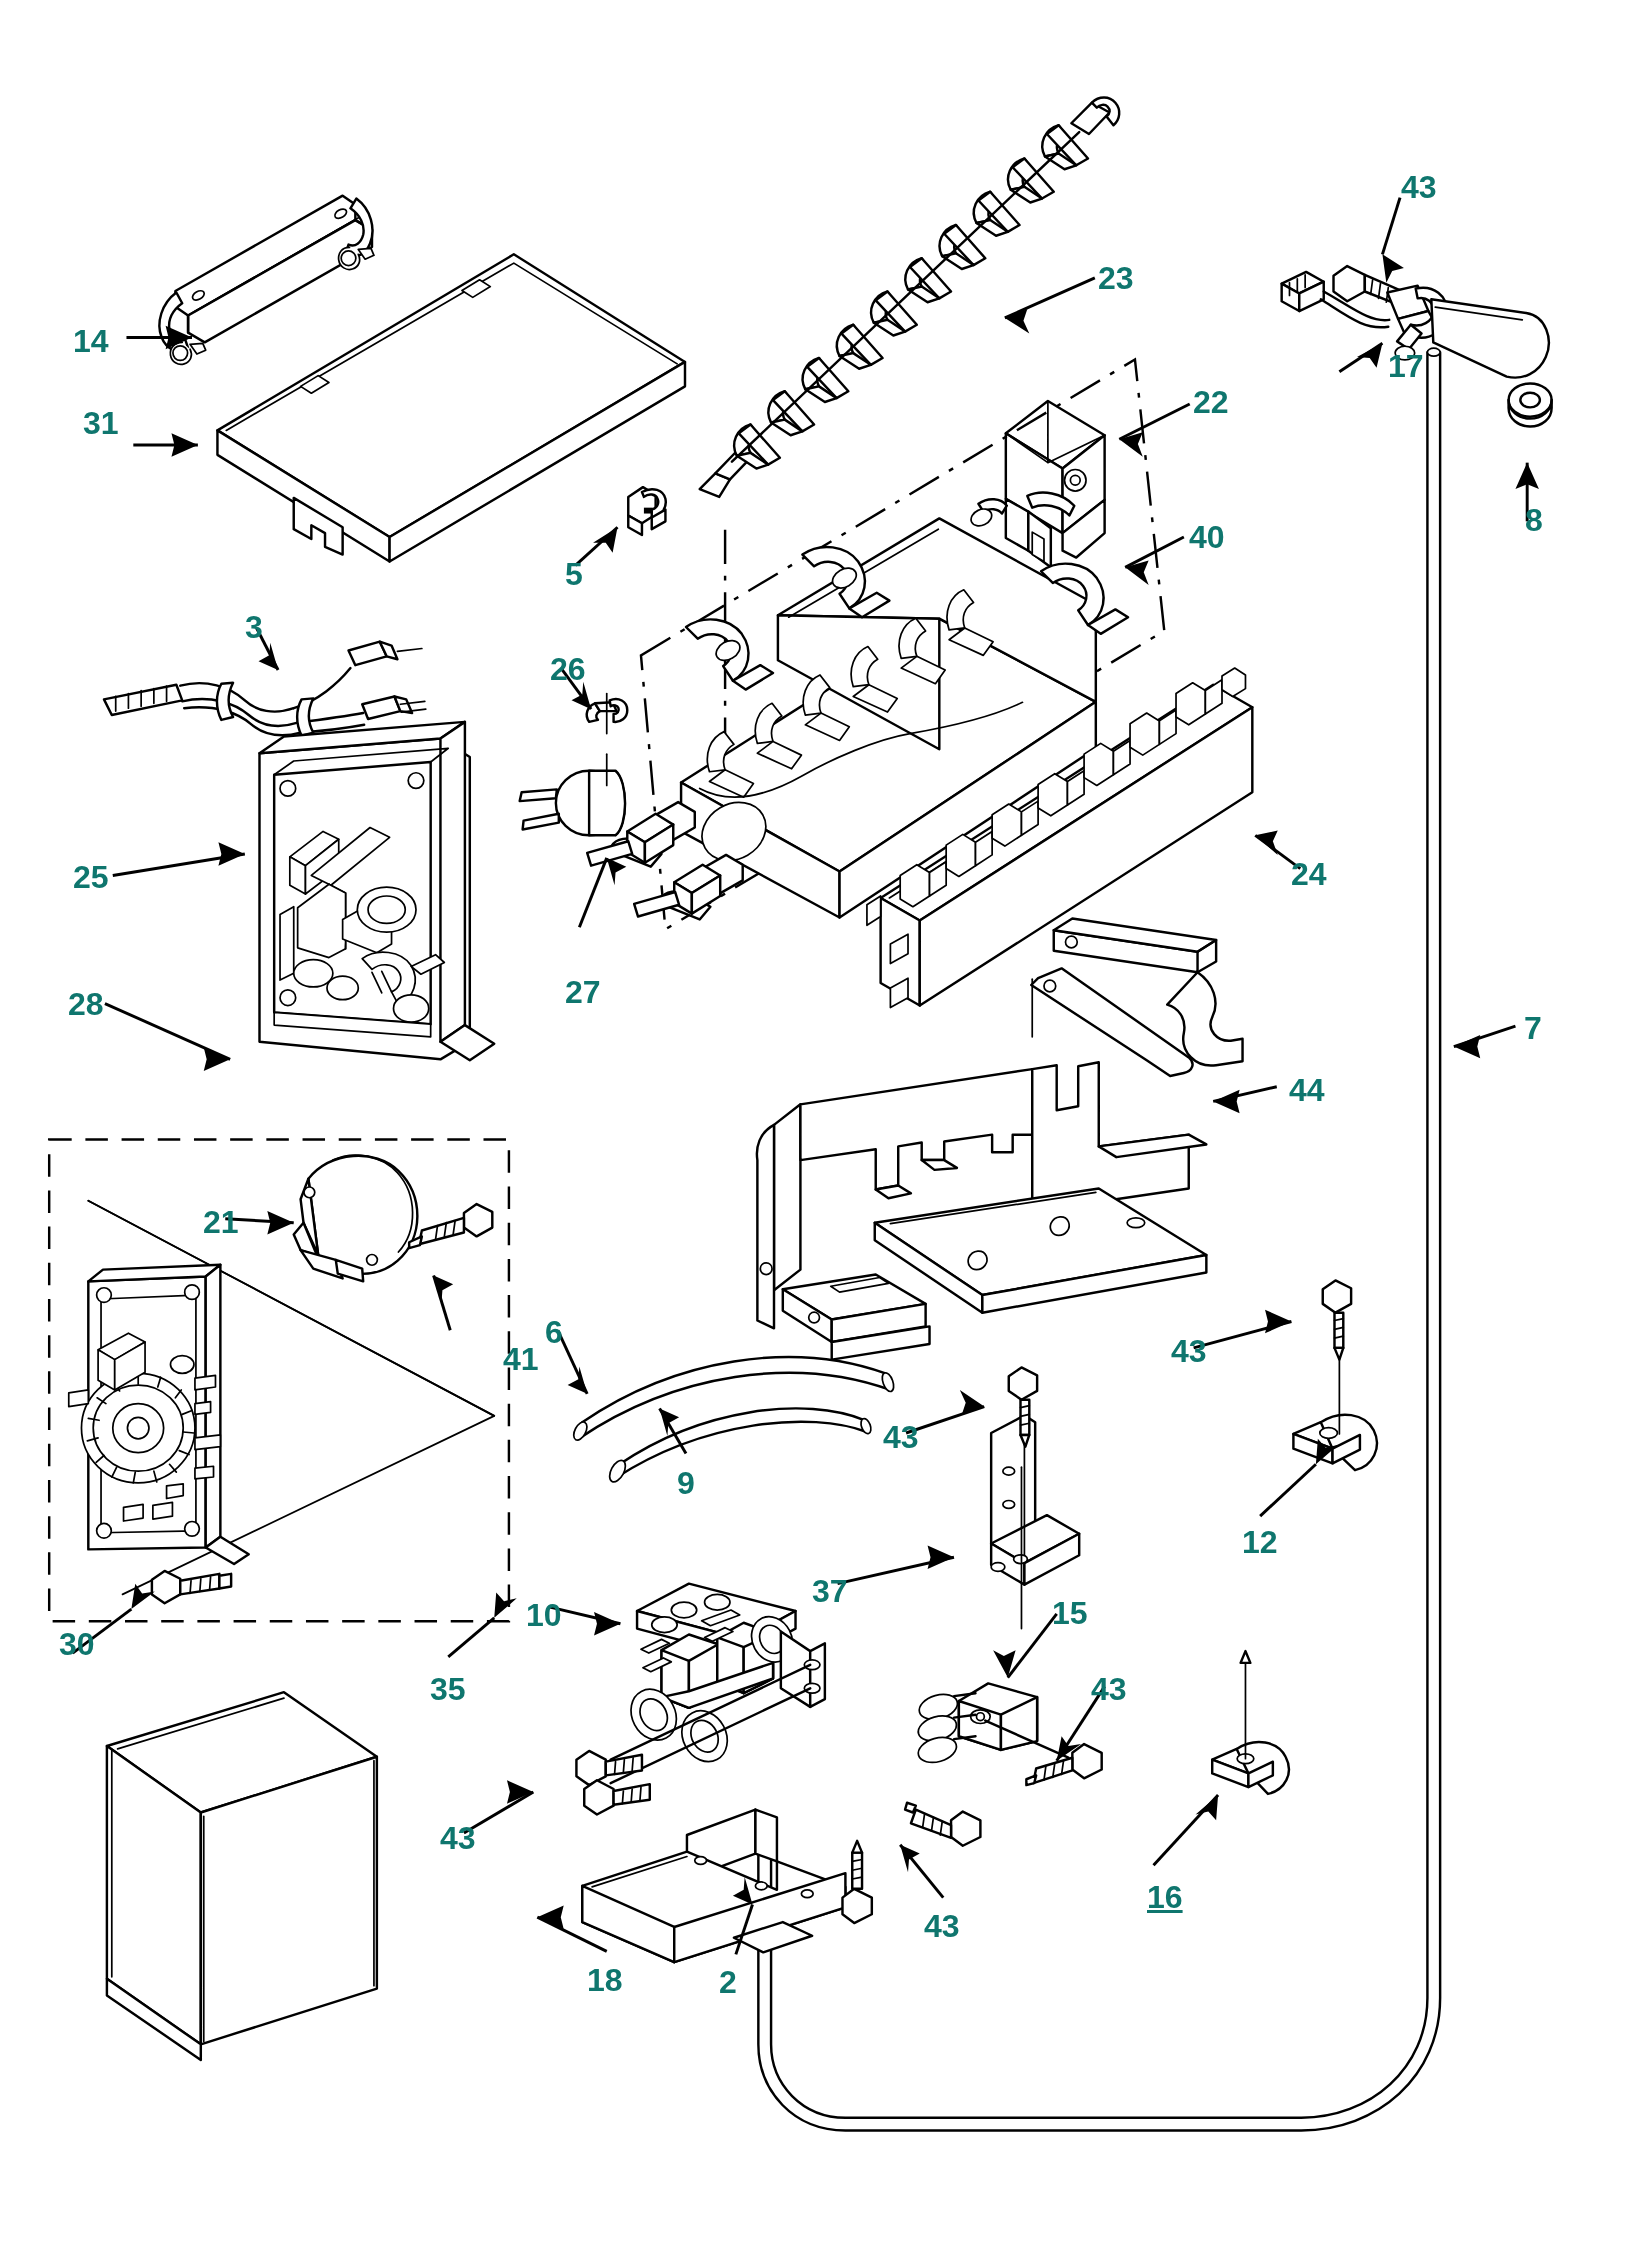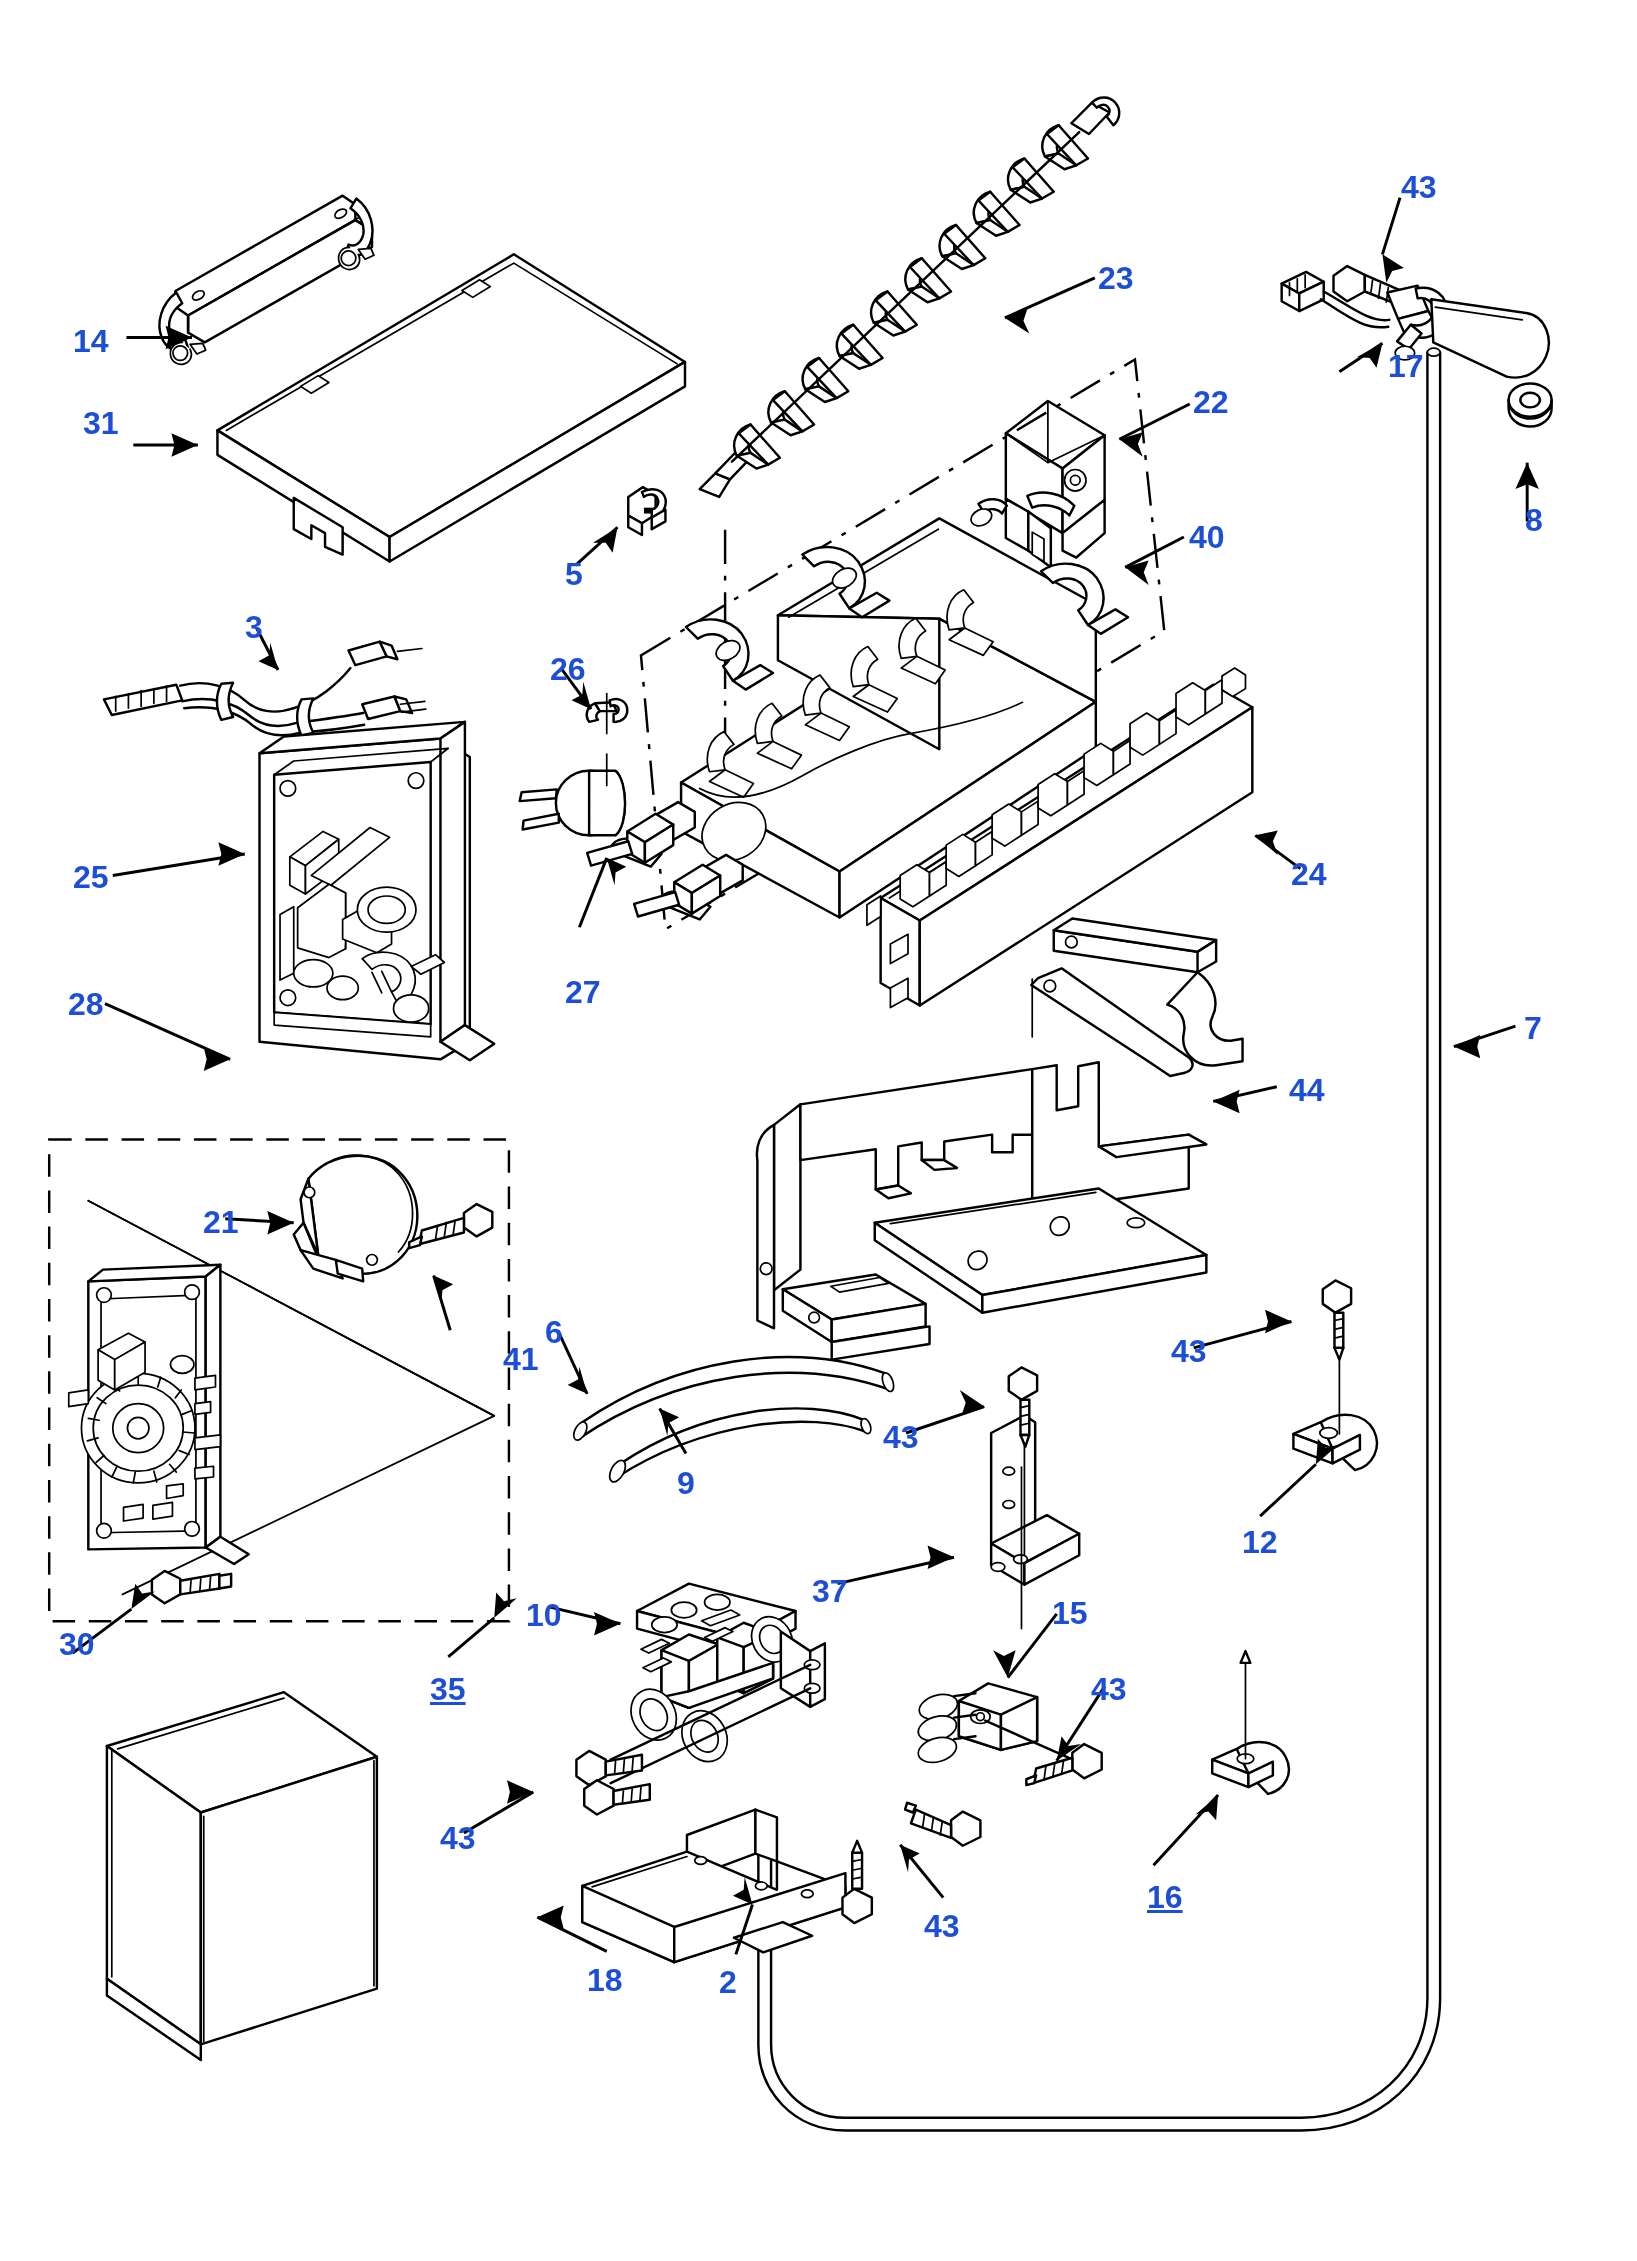--- a/index.html
+++ b/index.html
@@ -10,21 +10,21 @@
     width:1638px;
     height:2261px;
     background:#ffffff;
     overflow:hidden;
   }
   #diagram{position:absolute;left:0;top:0;width:1638px;height:2261px;}
   .callout{
     position:absolute;
     font-family:"Liberation Sans",sans-serif;
     font-weight:700;
-    color:#1d4ed8;
+    color:#0f766e;
     line-height:1;
     white-space:nowrap;
     -webkit-user-select:none;
     user-select:none;
   }
   .c-lg{font-size:32px;}
   svg{display:block;}
   .ln{fill:none;stroke:#000;stroke-width:5;stroke-linecap:round;stroke-linejoin:round;}
   .ln-t{fill:none;stroke:#000;stroke-width:3.5;stroke-linecap:round;stroke-linejoin:round;}
   .fillw{fill:#ffffff;stroke:#000;stroke-width:5;stroke-linejoin:round;stroke-linecap:round;}
@@ -728,21 +728,21 @@
       <div class="callout c-lg" style="left: 1524px; top: 1012px;">7</div>
       <div class="callout c-lg" style="left: 203px; top: 1206px;">21</div>
       <div class="callout c-lg" style="left: 455px; top: 1343px; margin-left: 48px;">41</div>
       <div class="callout c-lg" style="left: 545px; top: 1316px;">6</div>
       <div class="callout c-lg" style="left: 677px; top: 1467px;">9</div>
       <div class="callout c-lg" style="left: 883px; top: 1421px;">43</div>
       <div class="callout c-lg" style="left: 812px; top: 1575px;">37</div>
       <div class="callout c-lg" style="left: 1171px; top: 1335px;">43</div>
       <div class="callout c-lg" style="left: 1242px; top: 1526px;">12</div>
       <div class="callout c-lg" style="left: 59px; top: 1628px;">30</div>
-      <div class="callout c-lg" style="left: 430px; top: 1673px; text-decoration: underline;">35</div>
+      <div class="callout c-lg" style="left: 430px; top: 1673px;">35</div>
       <div class="callout c-lg" style="left: 526px; top: 1599px;">10</div>
       <div class="callout c-lg" style="left: 1052px; top: 1597px;">15</div>
       <div class="callout c-lg" style="left: 1091px; top: 1673px;">43</div>
       <div class="callout c-lg" style="left: 1147px; top: 1881px; text-decoration: underline;">16</div>
       <div class="callout c-lg" style="left: 440px; top: 1822px;">43</div>
       <div class="callout c-lg" style="left: 924px; top: 1910px;">43</div>
       <div class="callout c-lg" style="left: 719px; top: 1966px;">2</div>
       <div class="callout c-lg" style="left: 587px; top: 1964px;">18</div>
     </div>
 

